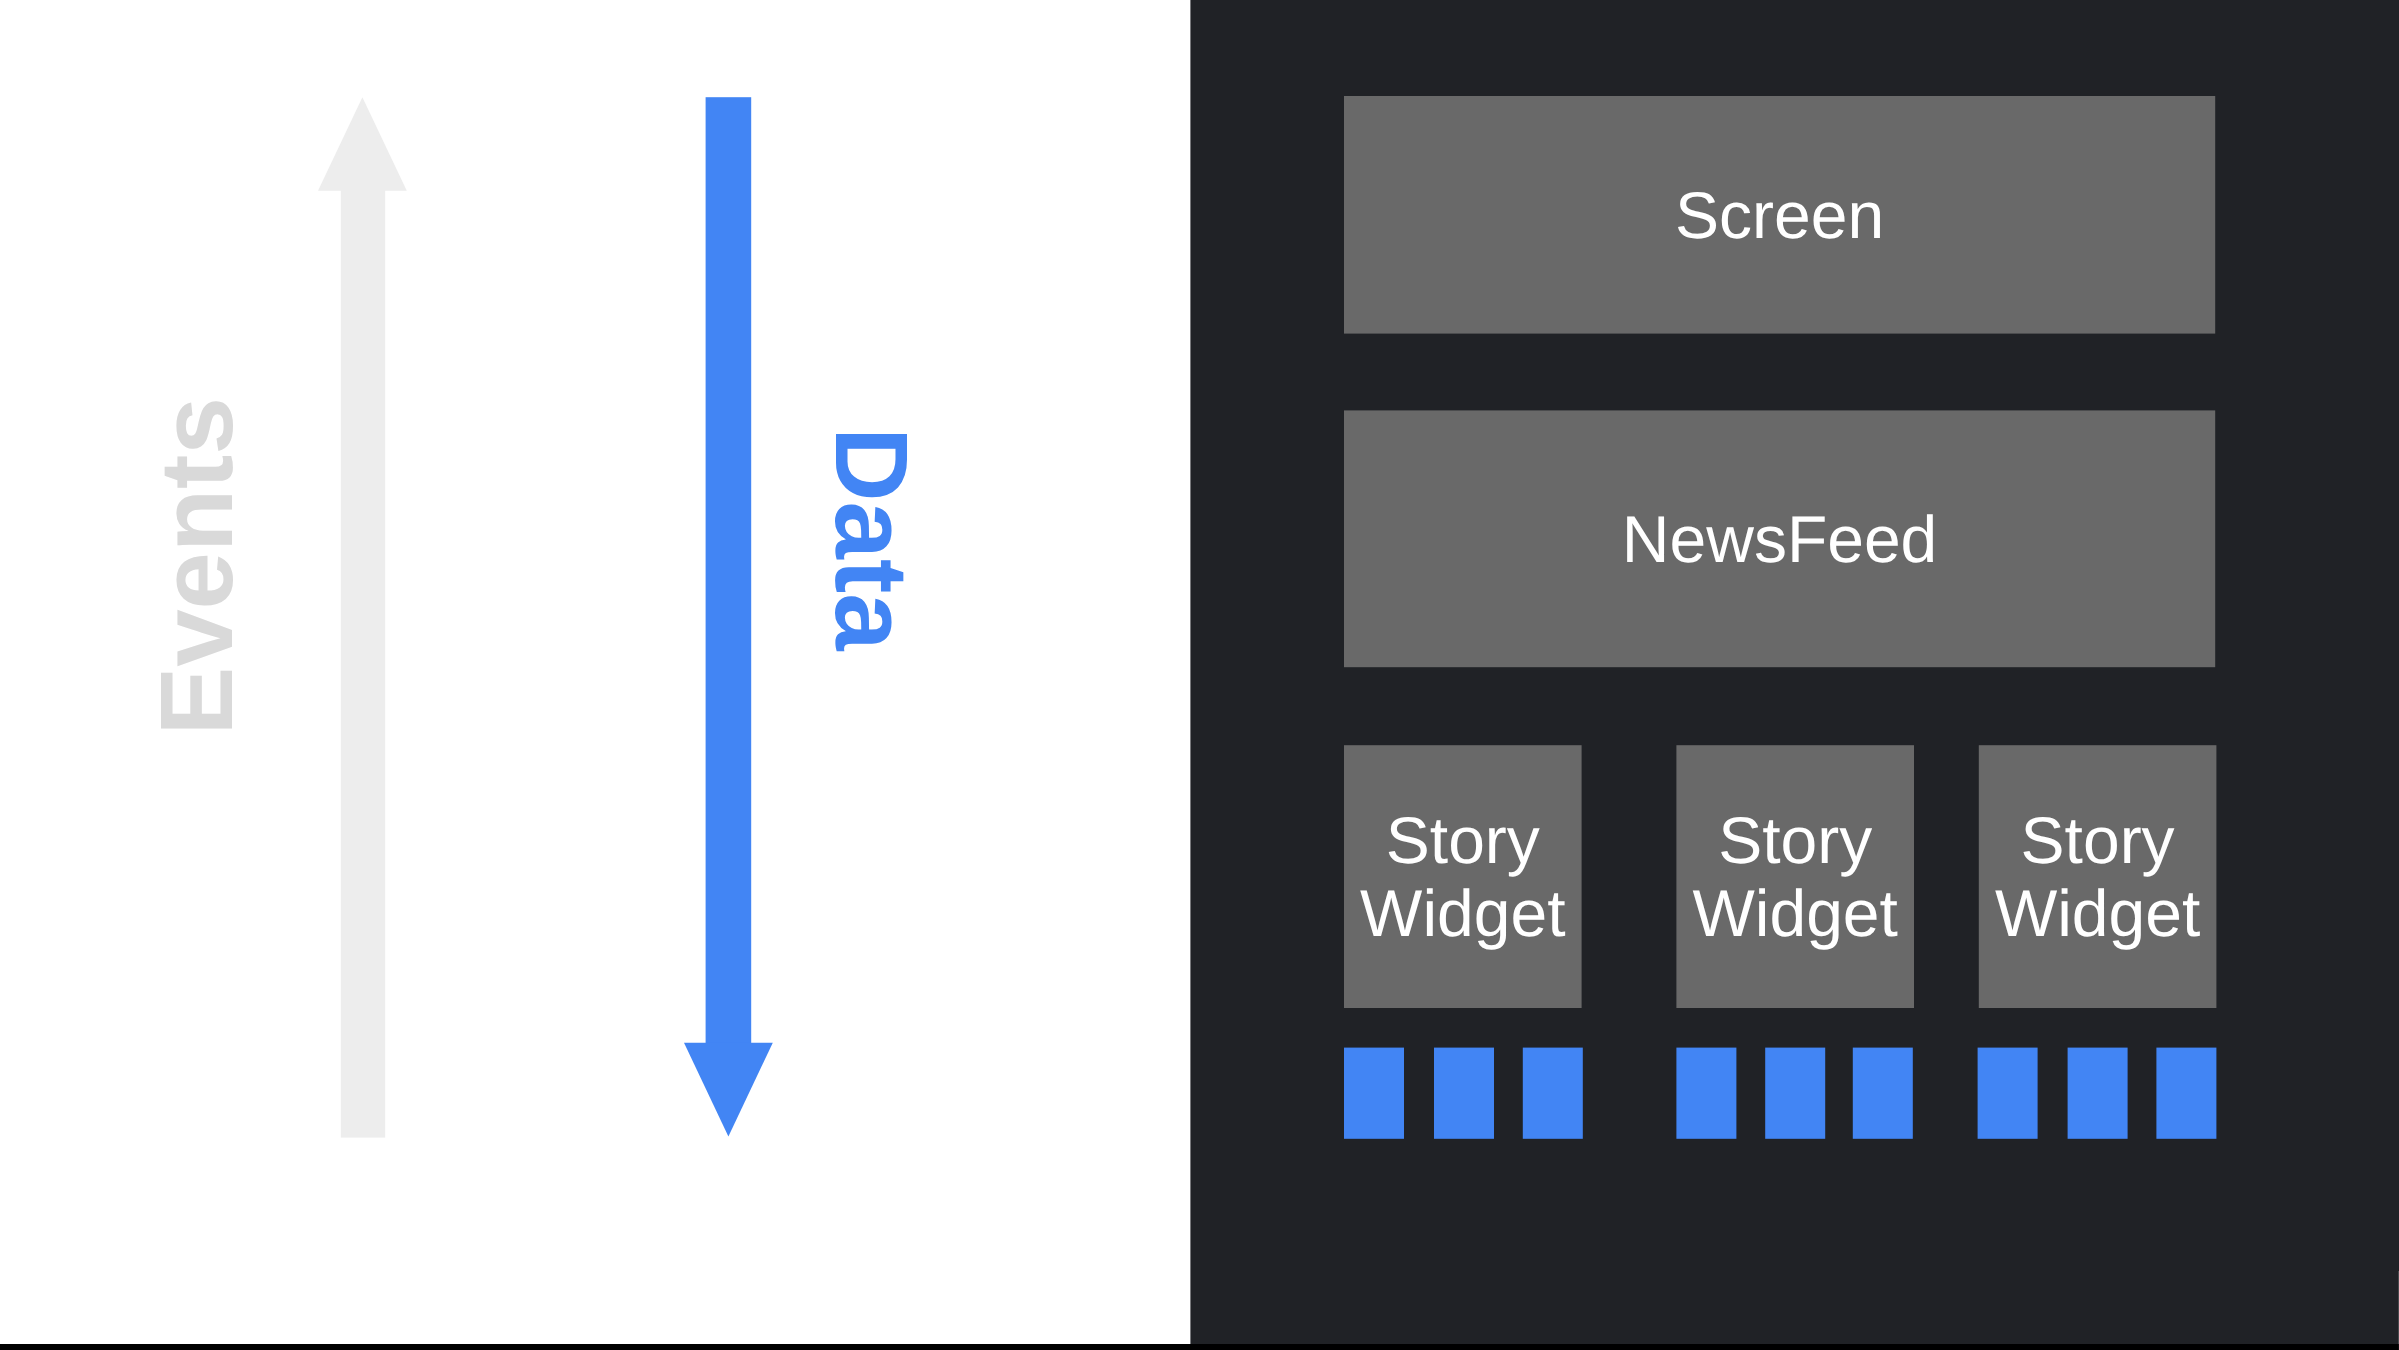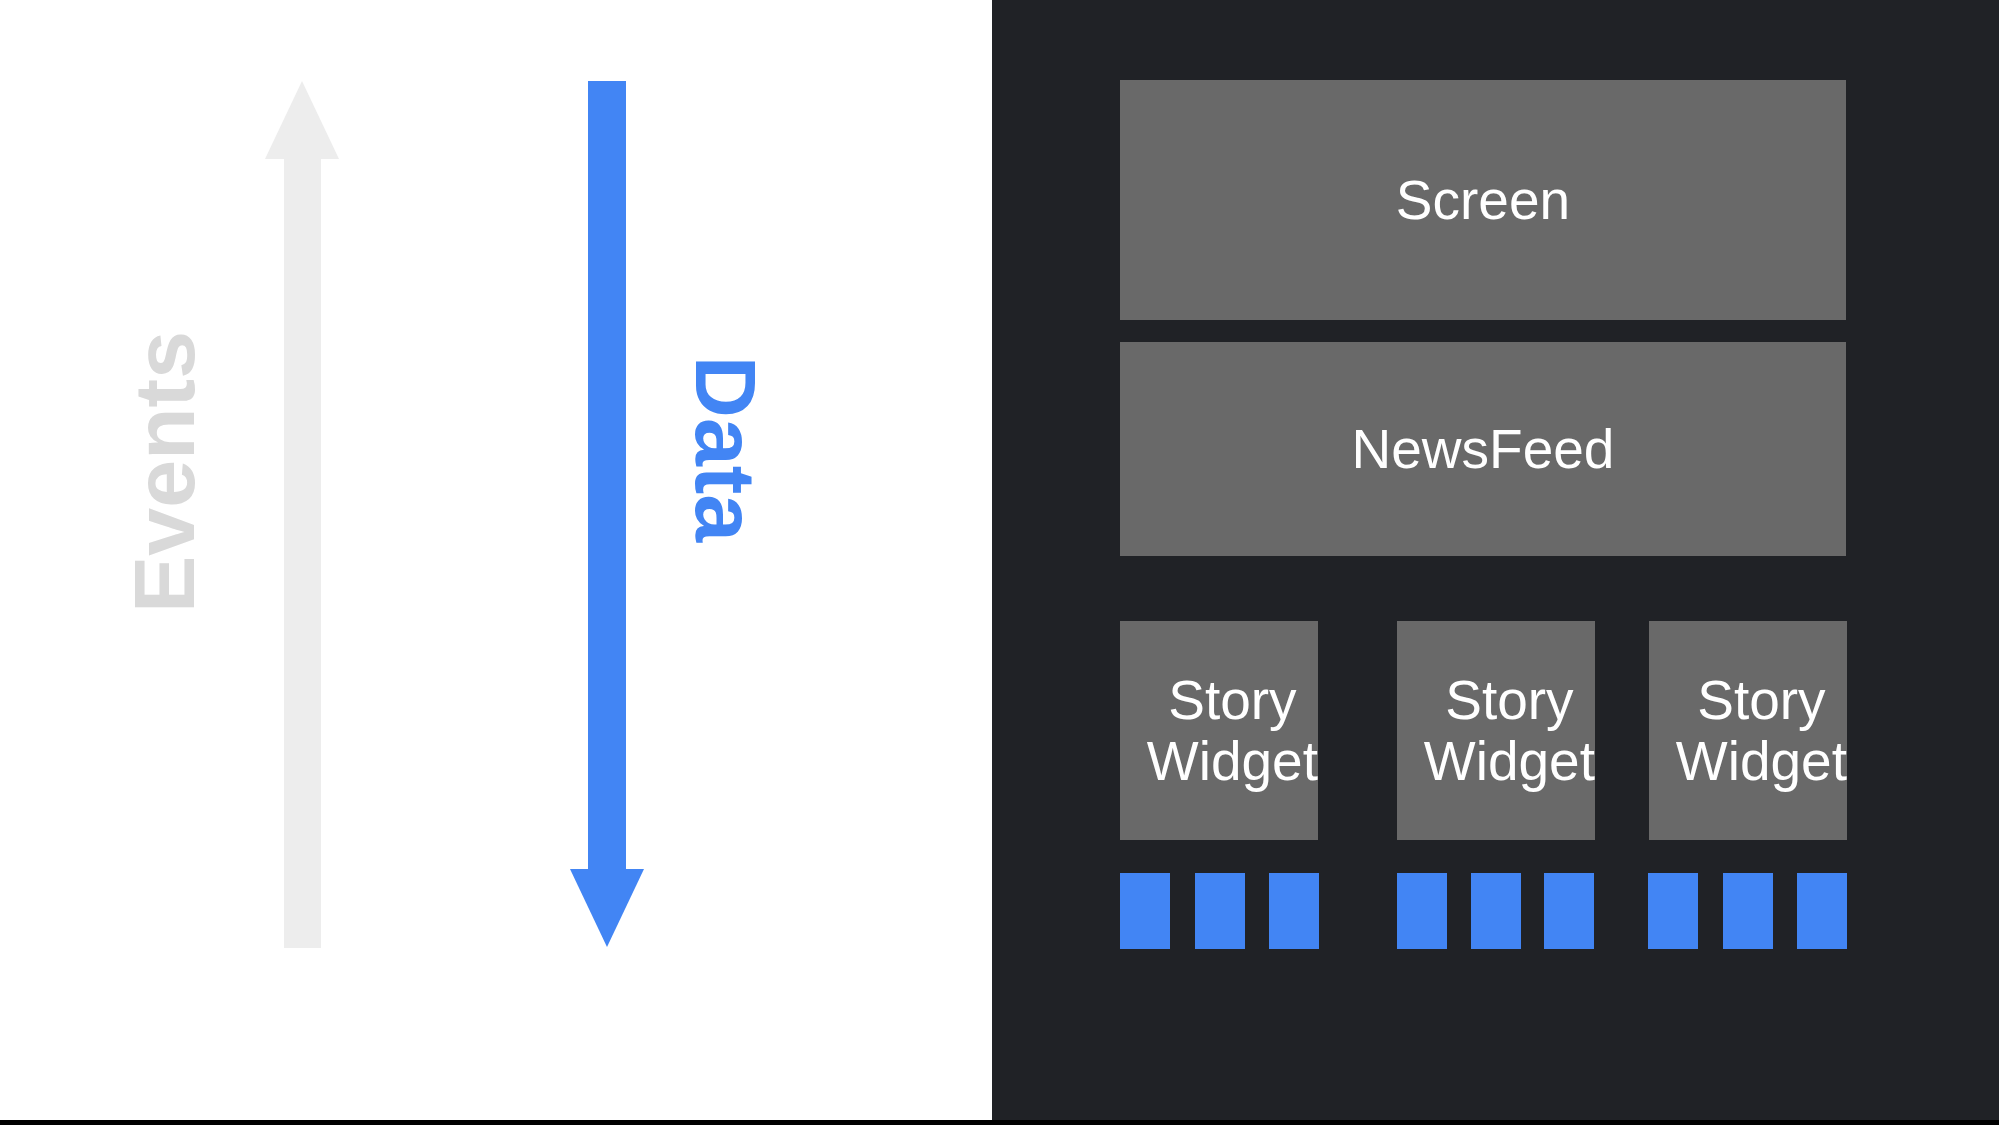--- a/index.html
+++ b/index.html
@@ -56,23 +56,23 @@
     background: var(--panel-dark, #202226);
   }
   .box {
     position: absolute;
     background: var(--box-gray, #696969);
     color: var(--box-text, #ffffff);
     display: flex; align-items: center; justify-content: center;
     text-align: center;
   }
   .box span { font-size: 55px; font-weight: 500; line-height: 1.1; }
-  .box.screen   { left: 128px; top:  80px; width: 726px; height: 240px; }
+  .box.screen   { left: 128px; top:  80px; width: 726px; height: 198px; }
   .box.newsfeed { left: 128px; top: 342px; width: 726px; height: 214px; align-items: center; }
-  .box.story    { top: 621px; width: 198px; height: 219px; justify-content: flex-end; }
+  .box.story    { top: 621px; width: 198px; height: 219px; }
   .box.story .story-label { white-space: pre-line; }
   .story-1 { left: 128px; }
   .story-2 { left: 405px; width: 197px; }
   .story-3 { left: 657px; }
 
   .blocks {
     position: absolute; top: 873px; height: 76px;
     display: flex; justify-content: space-between;
   }
   .blocks-1 { left: 128px; width: 199px; }

